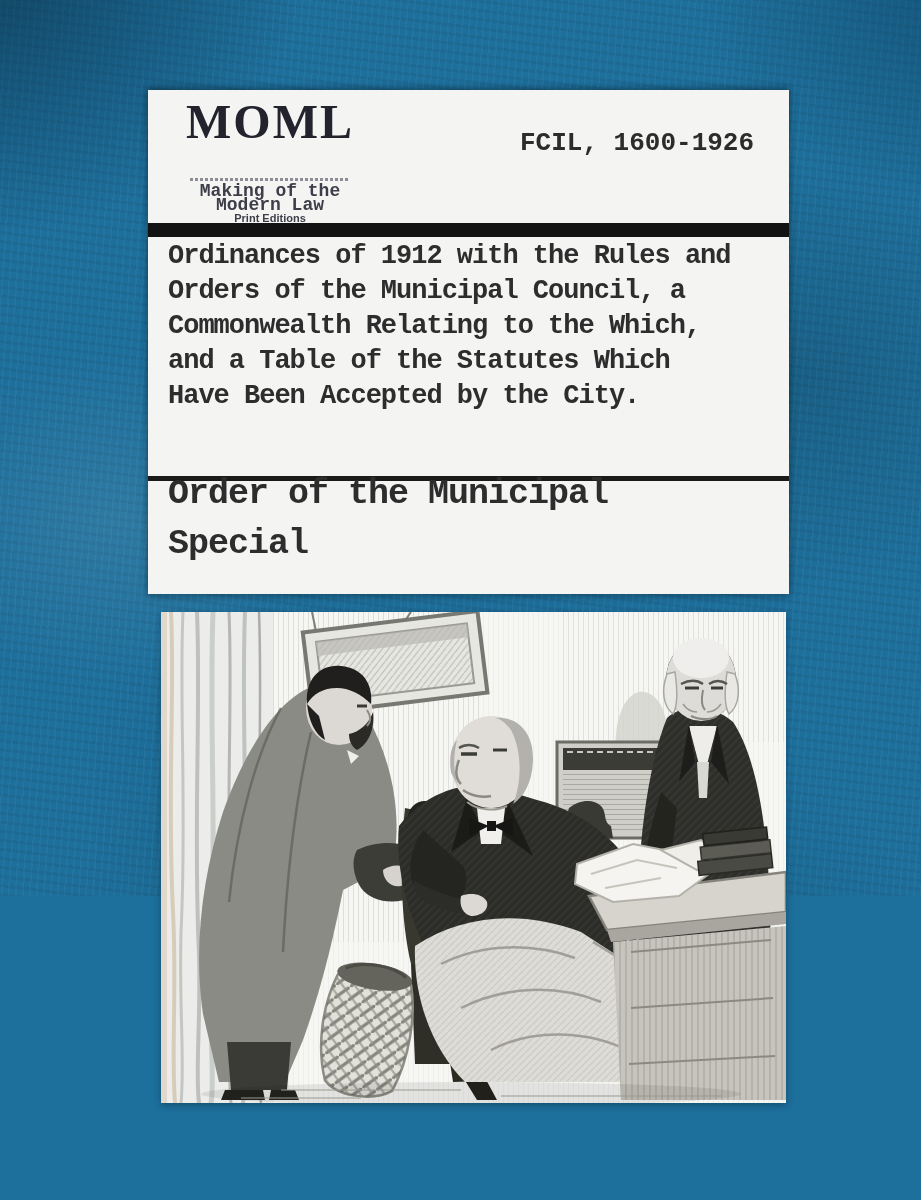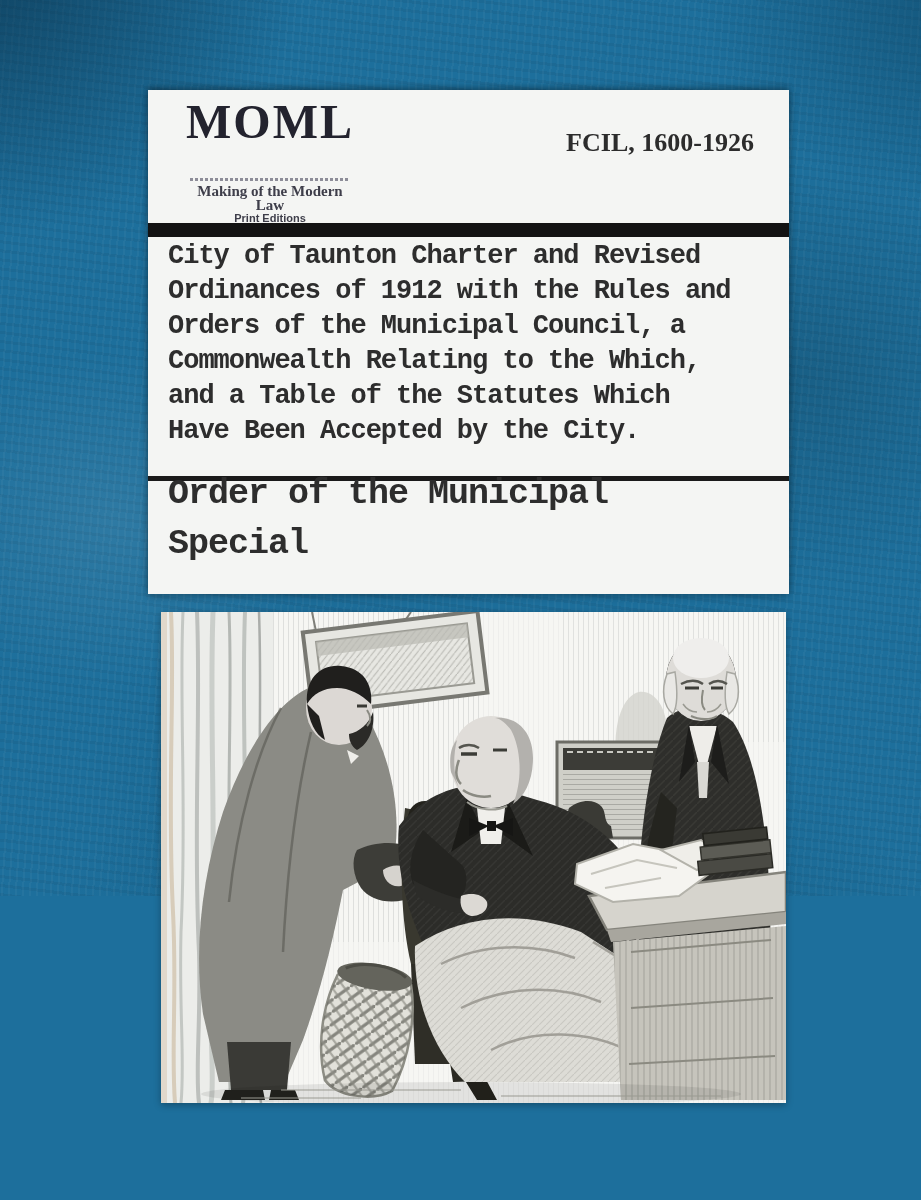--- a/index.html
+++ b/index.html
@@ -31,27 +31,27 @@
   .logo{position:absolute;left:36px;top:8px;width:172px;text-align:center;}
   .logo-word{
     font-family:"Liberation Serif","DejaVu Serif",serif;font-weight:700;
     font-size:48px;line-height:48px;letter-spacing:2px;color:#23232e;
   }
   .logo-reflect-clip{height:34px;overflow:hidden;opacity:.24;margin-top:-6px;}
   .logo-microline{
     margin:4px auto 3px auto;width:160px;height:3px;
     background:repeating-linear-gradient(90deg,#8d8d98 0 3px, transparent 3px 5px);
   }
-  .logo-sub1{font-family:Liberation Serif, serif;font-weight:700;
-    font-size:15px;line-height:14px;color:#3e3e4a;}
+  .logo-sub1{font-family:Liberation Mono, monospace;font-weight:700;
+    font-size:18px;line-height:14px;color:#3e3e4a;}
   .logo-sub2{font-family:Liberation Sans, sans-serif;font-weight:700;
     font-size:11px;line-height:13px;color:#3e3e4a;}
   .collection{
-    position:absolute;left:390px;top:38px;width:244px;text-align:center;
-    font-family:Liberation Serif, serif;
+    position:absolute;left:372px;top:38px;width:244px;text-align:left;
+    font-family:Liberation Mono, monospace;
     font-weight:700;font-size:26px;color:#2c2c2c;white-space:nowrap;
   }
   .black-band{position:absolute;left:0;top:133px;width:641px;height:14px;background:#131313;}
   .title-block{position:absolute;left:20px;top:149px;width:612px;}
   .title-line{
     font-family:"Liberation Mono","DejaVu Sans Mono",monospace;
     font-weight:700;font-size:27px;line-height:35px;color:#2d2d2d;
     letter-spacing:-1px;white-space:nowrap;
   }
   .title-rule{position:absolute;left:0;top:386px;width:641px;height:5px;background:#1a1a1a;}
@@ -84,21 +84,20 @@
       <div class="logo-microline"></div>
       <div class="logo-sub1">Making of the Modern Law</div>
       <div class="logo-sub2">Print Editions</div>
     </div>
 
     <div class="collection">FCIL, 1600-1926</div>
 
     <div class="black-band"></div>
 
     <div class="title-block">
-      <div class="title-line">City of Taunton Charter and Revised</div>
       <div class="title-line">Ordinances of 1912 with the Rules and</div>
       <div class="title-line">Orders of the Municipal Council, a</div>
       <div class="title-line">Commonwealth Relating to the Which,</div>
       <div class="title-line">and a Table of the Statutes Which</div>
       <div class="title-line">Have Been Accepted by the City.</div>
     </div>
 
     <div class="title-rule"></div>
 
     <div class="author-block">

